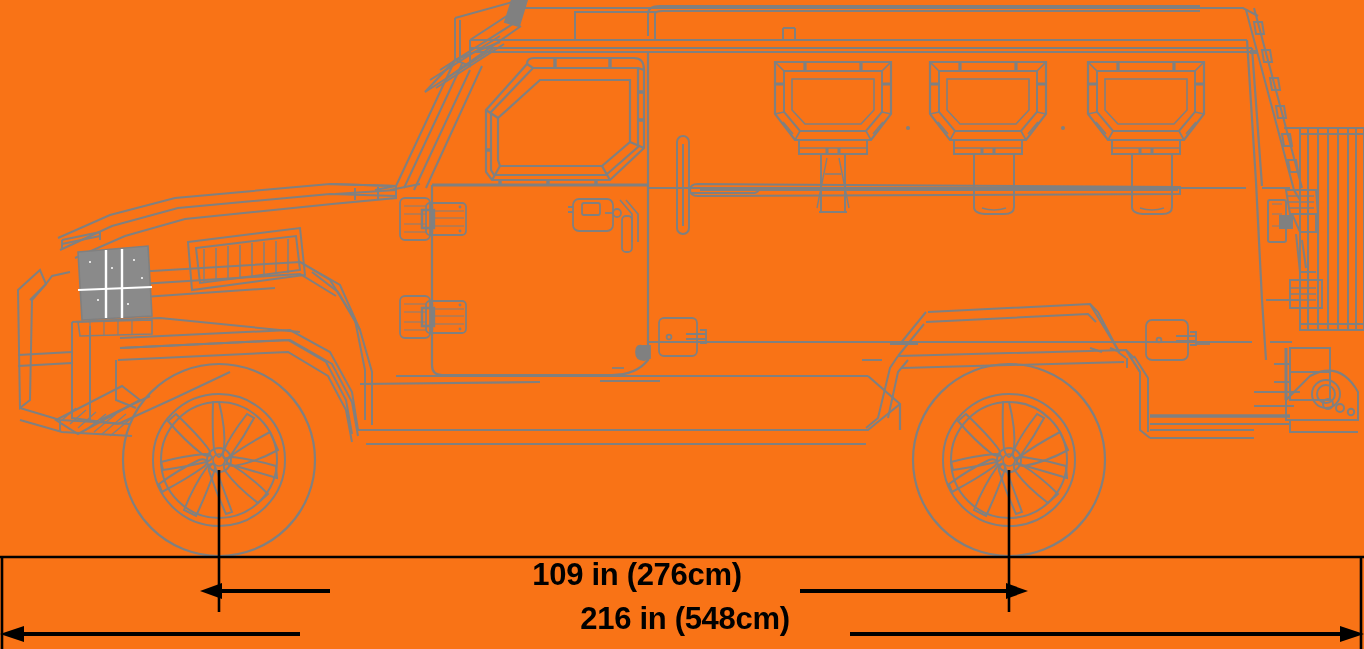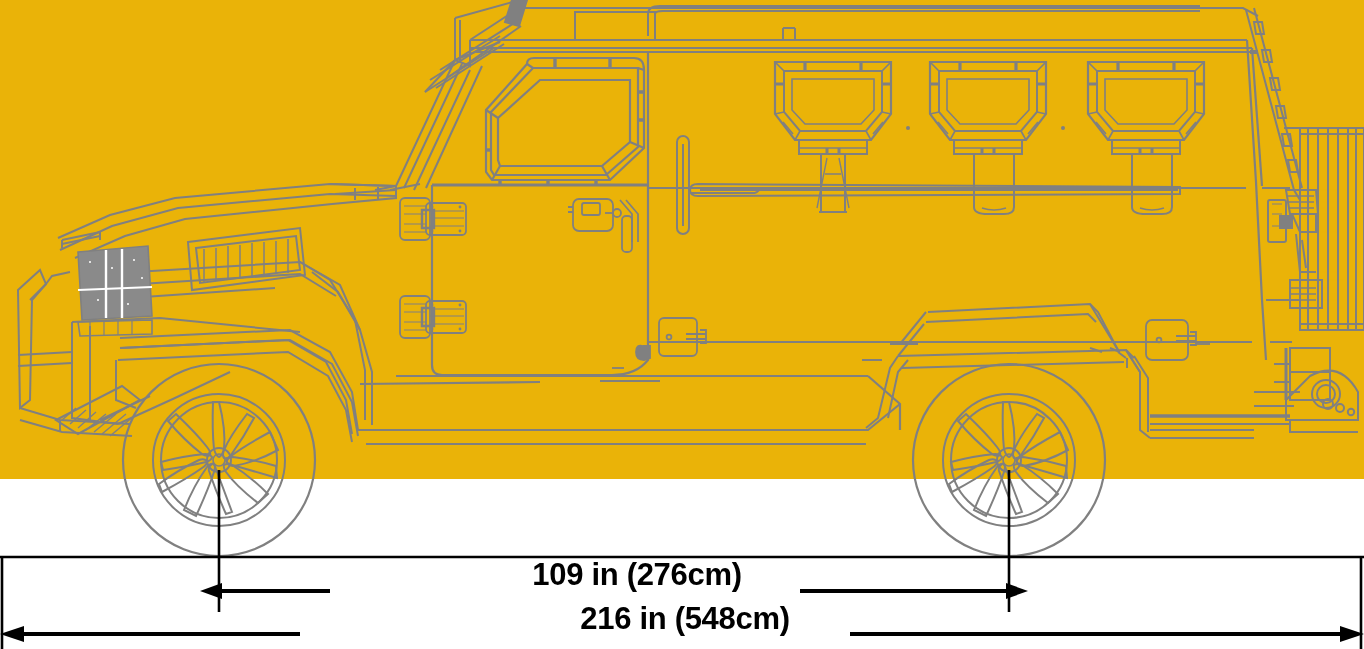--- a/index.html
+++ b/index.html
@@ -2,21 +2,21 @@
 <html><head>
 <meta charset="utf-8">
 <title>Armored Vehicle Side Elevation</title>
 <style>
   html,body{margin:0;padding:0;background:#ffffff;}
   body{
     width:1364px;height:649px;overflow:hidden;
     font-family:"Liberation Sans","DejaVu Sans",sans-serif;
     -webkit-font-smoothing:antialiased;
   }
-  #stage{position:relative;width:1364px;height:479px;background:#eab308;}
+  #stage{position:relative;width:1364px;height:649px;background:#f97316;}
   #stage svg{position:absolute;left:0;top:0;}
   .dim-text{
     font-family:"Liberation Sans","DejaVu Sans",sans-serif;
     font-weight:bold;
     fill:#000000;
     font-size:31px;
     letter-spacing:-0.3px;
   }
 </style>
 </head>

